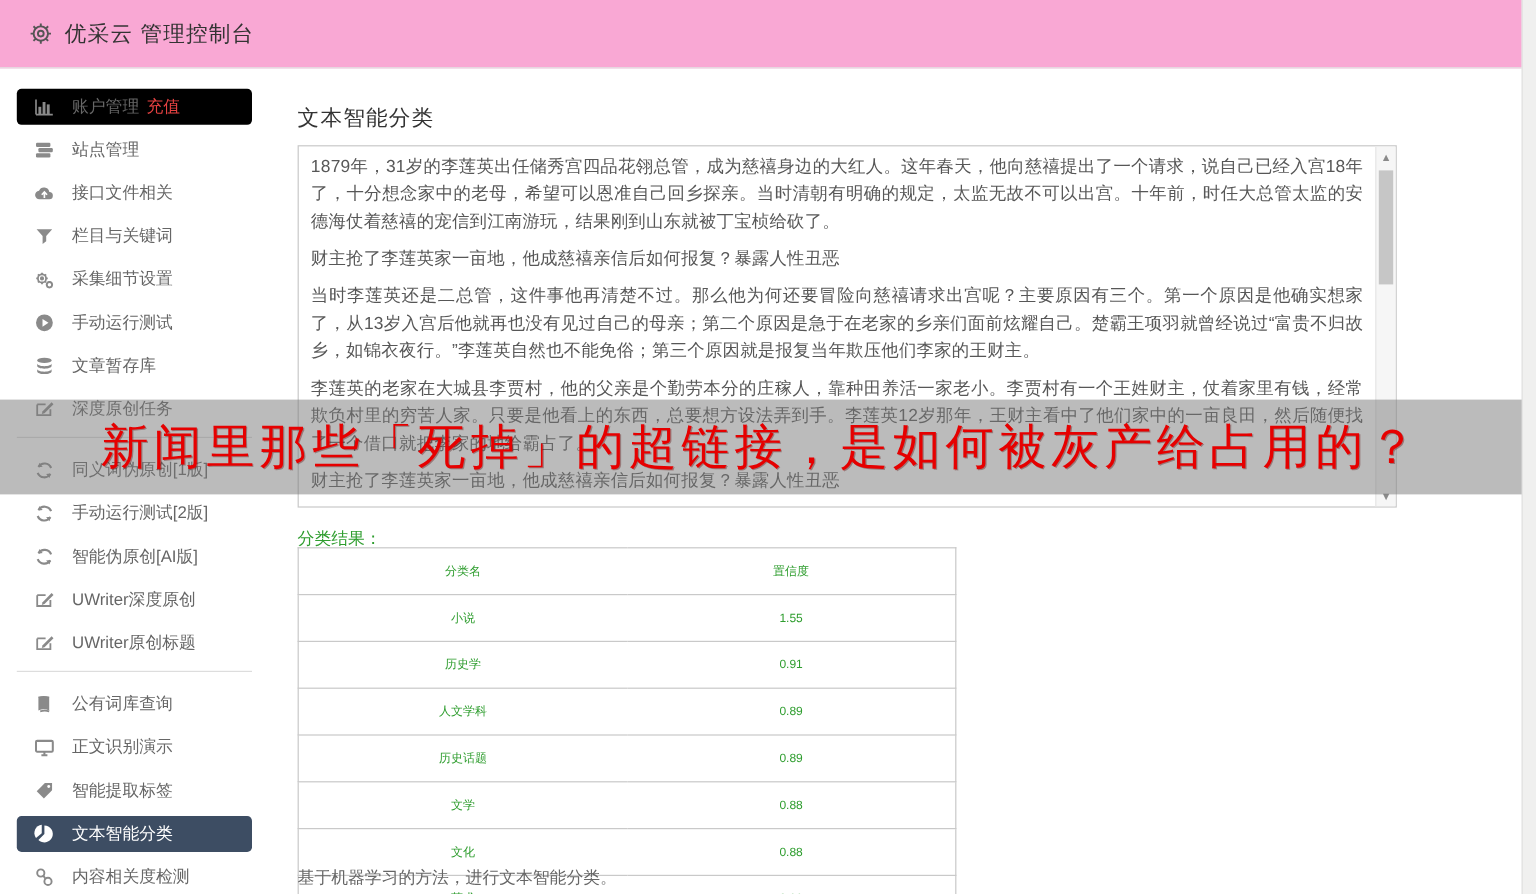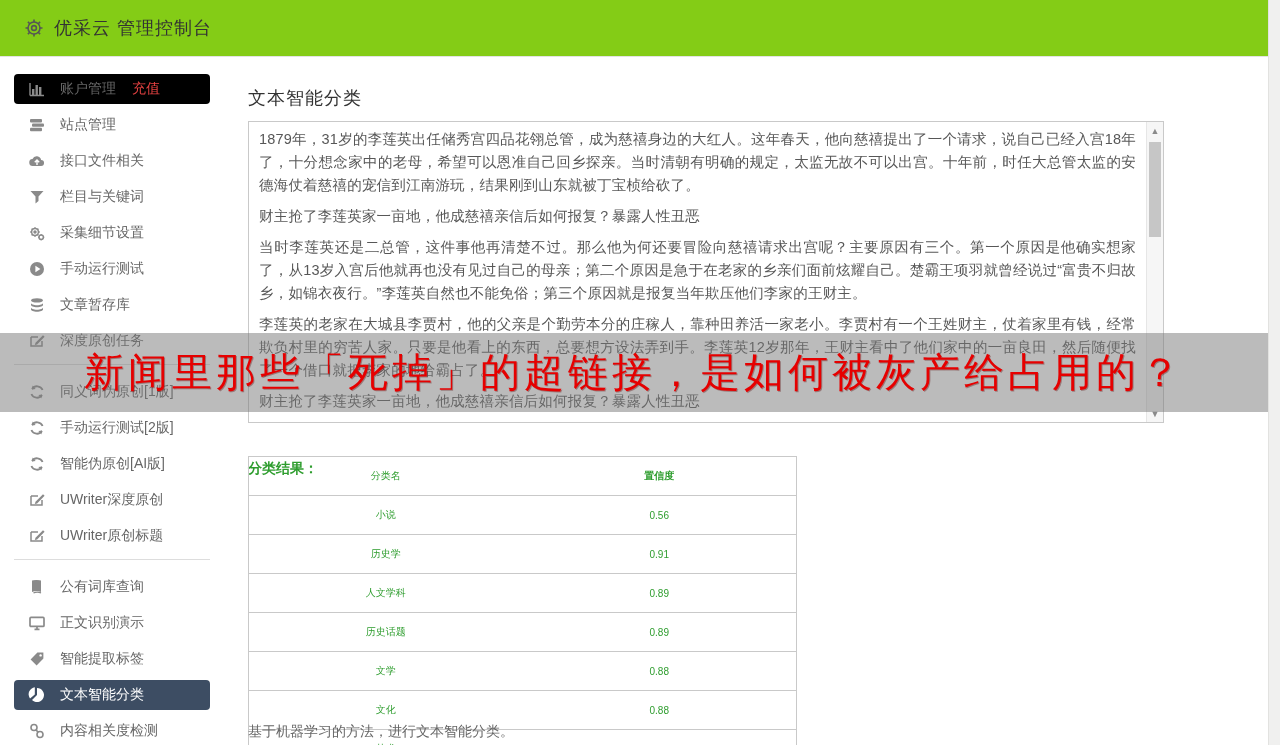--- a/index.html
+++ b/index.html
@@ -1,35 +1,35 @@
 <!DOCTYPE html>
 <html><head>
 <meta charset="utf-8">
 <style>
   * { margin:0; padding:0; box-sizing:border-box; }
   html,body { width:1280px; height:745px; overflow:hidden; background:#fff;
     font-family:"Liberation Sans","DejaVu Sans",sans-serif; }
 
   
   .header { position:absolute; left:0; top:0; width:1280px; height:57px;
-    background:#84cc16; border-bottom:1px solid #e3e3e3; display:flex; align-items:center; }
+    background:#f9a8d4; border-bottom:1px solid #e3e3e3; display:flex; align-items:center; }
   .header .icon { margin-left:24px; display:inline-flex; }
   .header-title { margin-left:10px; font-size:18px; color:#333; letter-spacing:1px; }
 
   
   .page-scrollbar { position:absolute; right:0; top:0; width:12px; height:745px;
     background:#f0f0ef; border-left:1px solid #e2e2e0; }
 
   
   .sidebar { position:absolute; left:14px; top:74px; width:196px; }
   .side-item { height:30px; margin-bottom:6px; display:flex; align-items:center;
     padding-left:14px; border-radius:4px; cursor:pointer; }
   .side-item .icon { width:18px; height:18px; display:inline-flex; align-items:center; justify-content:center; }
   .side-label { margin-left:14px; font-size:14px; color:#666; white-space:nowrap; }
-  .side-badge { margin-left:16px; font-size:14px;text-align:right; }
+  .side-badge { margin-left:6px; font-size:14px;text-align:right; }
   .side-item.muted-bg { background:#000000; }
   .side-item.selected { background:#3d4d63; }
   .side-item.selected .side-label { color:#fff; }
   .side-divider { height:1px; background:#ddd; margin:8px 0 12px 0; }
 
   
   .main-title { position:absolute; left:248px; top:86px; font-size:18px; color:#333; letter-spacing:1px; }
 
   .textarea-box { position:absolute; left:248px; top:121px; width:916px; height:302px;
     border:1px solid #c9c9c9; background:#fff; overflow:hidden; }
@@ -38,21 +38,21 @@
   .ta-content p { font-size:14.5px; line-height:23px; color:#575757; margin-bottom:8px;
     letter-spacing:0.2px; text-align:justify; }
   .ta-scrollbar { position:absolute; right:0; top:0; width:17px; height:100%;
     background:#f6f6f6; border-left:1px solid #e6e6e6; }
   .ta-arrow { position:absolute; left:0; width:16px; height:17px; color:#8a8a8a;
     font-size:9px; display:flex; align-items:center; justify-content:center; }
   .ta-arrow.up { top:0; }
   .ta-arrow.down { bottom:0; }
   .ta-thumb { position:absolute; left:2px; top:20px; width:12px; height:95px; background:#c6c6c6; }
 
-  .result-label { position:absolute; left:248px; top:460px; font-size:14px; font-weight:bold; }
+  .result-label { position:absolute; left:248px; top:440px; font-size:14px; font-weight:normal; }
 
   .result-table { position:absolute; left:248px; top:456px; width:549px;
     border-collapse:collapse; table-layout:fixed; }
   .result-table td { border:1px solid #c9c9c9; border-left:none; border-right:none;
     height:23px; text-align:center; font-size:10px; padding:12px; }
   .result-table tr td:first-child { border-left:1px solid #c9c9c9; }
   .result-table tr td:last-child { border-right:1px solid #c9c9c9; }
 
   .footer-note { position:absolute; left:248px; top:723px; font-size:14px; color:#666; }
 
@@ -289,25 +289,25 @@
     <div class="ta-arrow down">▼</div>
   </div>
 </div>
 
 <div class="result-label" style="color: rgb(46, 157, 46);">分类结果：</div>
 
 <table class="result-table">
   <tbody>
       <tr>
         <td style="color: rgb(46, 157, 46);">分类名</td>
-        <td style="color: rgb(46, 157, 46); font-weight: bold;">置信度</td>
+        <td style="color: rgb(46, 157, 46);">置信度</td>
       </tr>
       <tr>
         <td style="color: rgb(46, 157, 46);">小说</td>
-        <td style="color: rgb(46, 157, 46);">0.56</td>
+        <td style="color: rgb(46, 157, 46);">1.55</td>
       </tr>
       <tr>
         <td style="color: rgb(46, 157, 46);">历史学</td>
         <td style="color: rgb(46, 157, 46);">0.91</td>
       </tr>
       <tr>
         <td style="color: rgb(46, 157, 46);">人文学科</td>
         <td style="color: rgb(46, 157, 46);">0.89</td>
       </tr>
       <tr>

